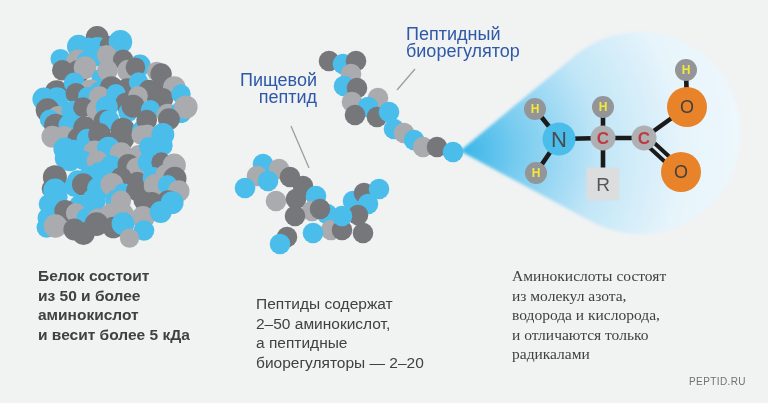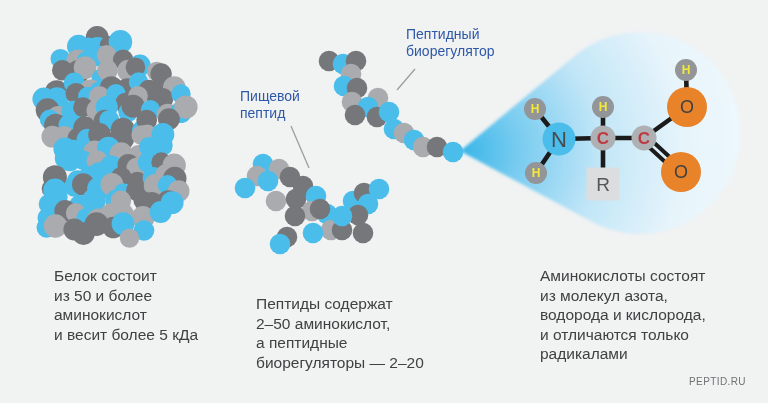--- a/index.html
+++ b/index.html
@@ -5,21 +5,21 @@
   html,body{margin:0;padding:0;}
   body{width:768px;height:403px;overflow:hidden;}
   #stage{
     position:relative;width:768px;height:403px;
     background:#f1f2f2;
     font-family:"Liberation Sans", sans-serif;
   }
   #scene{position:absolute;left:0;top:0;}
   .label{
     position:absolute;
-    font-size:14px;line-height:17px;
+    font-size:18px;line-height:17px;
     color:#2e58a8;
     white-space:pre-line;
   }
   .caption{
     position:absolute;
     font-size:15.5px;line-height:19.5px;
     color:#414042;
     white-space:pre-line;
   }
   .watermark{
@@ -275,36 +275,36 @@
         <text x="603" y="138" dy="0.36em" text-anchor="middle" font-family="&quot;Liberation Sans&quot;, sans-serif" font-size="17" font-weight="700" fill="#bd3a41">C</text>
         <circle cx="644" cy="138" r="12.5" fill="#aeb0b3"></circle>
         <text x="644" y="138" dy="0.36em" text-anchor="middle" font-family="&quot;Liberation Sans&quot;, sans-serif" font-size="17" font-weight="700" fill="#bd3a41">C</text>
         <circle cx="687" cy="107" r="20" fill="#e8832a"></circle>
         <text x="687" y="107" dy="0.36em" text-anchor="middle" font-family="&quot;Liberation Sans&quot;, sans-serif" font-size="18" font-weight="400" fill="#3f4042">O</text>
         <circle cx="681" cy="172" r="20" fill="#e8832a"></circle>
         <text x="681" y="172" dy="0.36em" text-anchor="middle" font-family="&quot;Liberation Sans&quot;, sans-serif" font-size="18" font-weight="400" fill="#3f4042">O</text>
       </g>
   </svg>
 
-  <div class="label" style="left:240px;top:88px;">Пищевой
+  <div class="label" style="left:240px;top:72px;text-align:right;">Пищевой
 пептид</div>
 
   <div class="label" style="left:406px;top:26px;">Пептидный
 биорегулятор</div>
 
-  <div class="caption" style="left:54px;top:266px;width:180px;">Белок состоит
+  <div class="caption" style="left:38px;top:266px;width:180px;font-weight:bold;">Белок состоит
 из 50 и более
 аминокислот
 и весит более 5 кДа</div>
 
   <div class="caption" style="left:256px;top:266px;width:215px;margin-top:28px;">Пептиды содержат
 2–50 аминокислот,
 а пептидные
 биорегуляторы — 2–20</div>
 
-  <div class="caption" style="left:540px;top:266px;width:225px;">Аминокислоты состоят
+  <div class="caption" style="left:512px;top:266px;width:225px;font-family:Liberation Serif, serif;">Аминокислоты состоят
 из молекул азота,
 водорода и кислорода,
 и отличаются только
 радикалами</div>
 
   <div class="watermark">PEPTID.RU</div>
 </div>
 
 </body></html>

